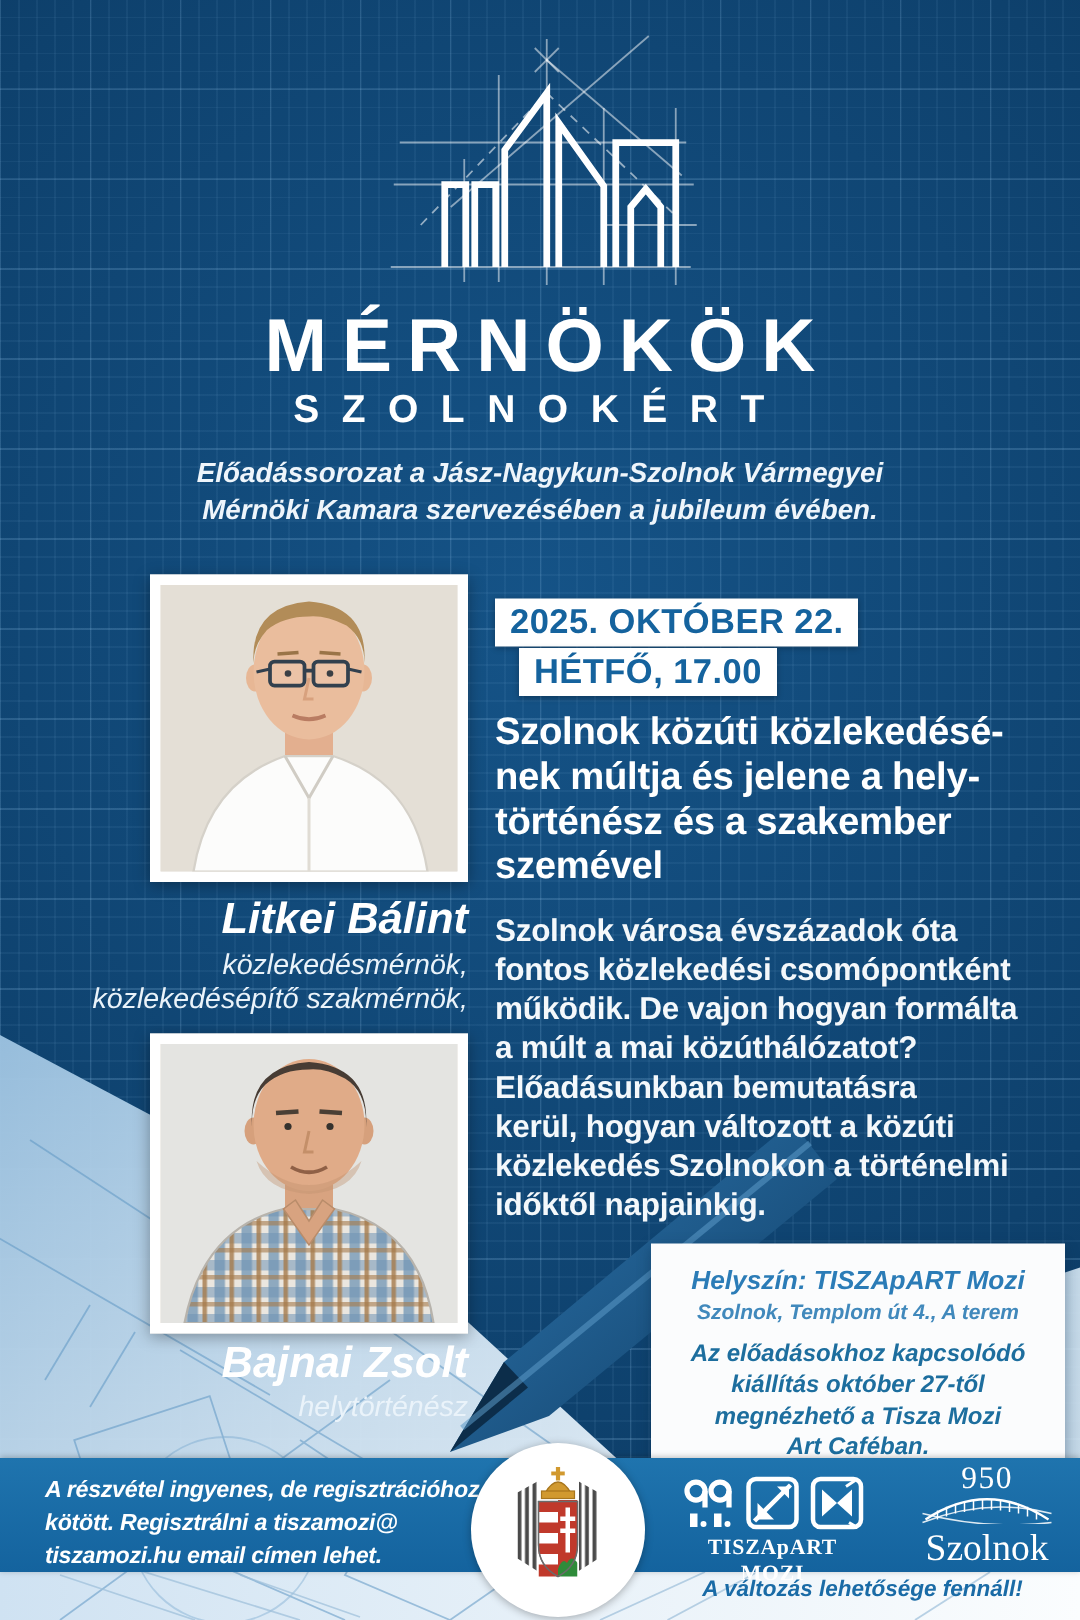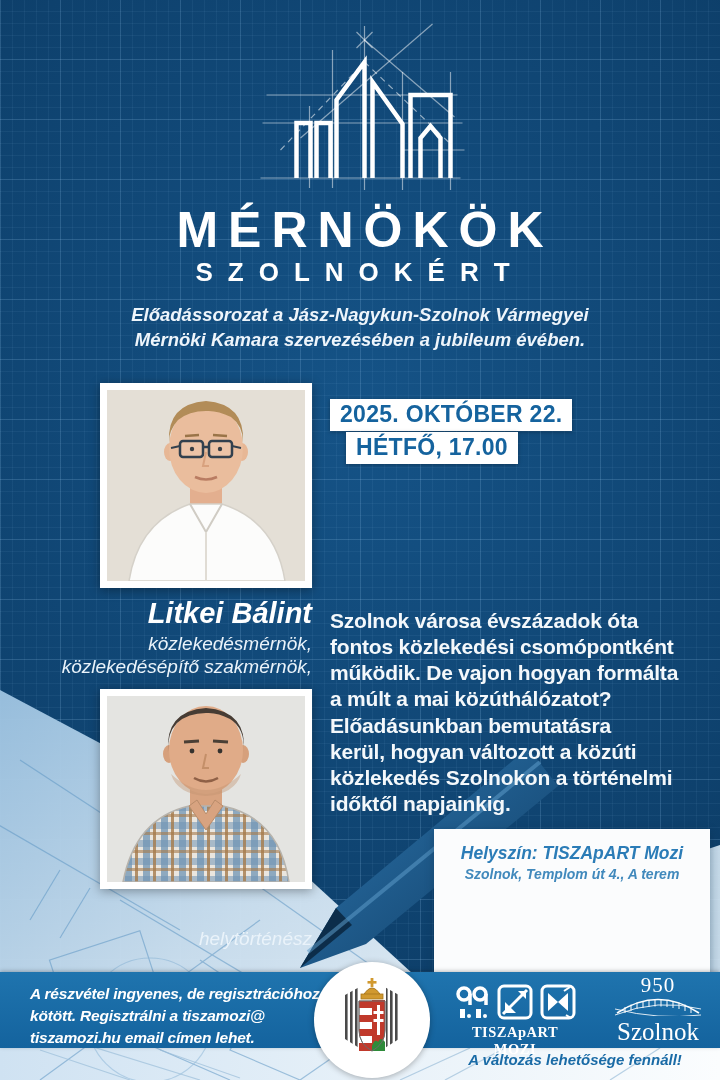--- a/index.html
+++ b/index.html
@@ -230,29 +230,32 @@
       <path d="M61,56 Q58,15 99,12 Q140,15 137,56 Q138,32 123,23 Q110,16 99,17 Q81,17 70,27 Q60,37 61,56 Z" fill="#473c34"></path>
       <path d="M64,78 Q99,110 134,78 Q128,98 99,100 Q70,98 64,78 Z" fill="#c1916f" opacity="0.4"></path>
       <circle cx="85" cy="55" r="2.4" fill="#35322e"></circle>
       <circle cx="113" cy="55" r="2.4" fill="#35322e"></circle>
       <line x1="77" y1="46" x2="92" y2="45" stroke="#4a3f35" stroke-width="3"></line>
       <line x1="106" y1="45" x2="121" y2="46" stroke="#4a3f35" stroke-width="3"></line>
       <path d="M99,58 L96,72 L102,72" fill="none" stroke="#c48f69" stroke-width="2"></path>
       <path d="M87,82 Q99,89 111,82" fill="none" stroke="#8f6046" stroke-width="2.5"></path>
     </svg>
   </div>
+  <div class="speaker-name name2">Bajnai Zsolt</div>
   <div class="speaker-roles roles2">helytörténész</div>
 
   <div class="badge badge1">2025. OKTÓBER 22.</div>
   <div class="badge badge2">HÉTFŐ, 17.00</div>
+  <div class="event-title">Szolnok közúti közlekedésé-<br>nek múltja és jelene a hely-<br>történész és a szakember<br>szemével</div>
   <div class="event-desc">Szolnok városa évszázadok óta<br>fontos közlekedési csomópontként<br>működik. De vajon hogyan formálta<br>a múlt a mai közúthálózatot?<br>Előadásunkban bemutatásra<br>kerül, hogyan változott a közúti<br>közlekedés Szolnokon a történelmi<br>időktől napjainkig.</div>
 
   <div class="info-box">
     <div class="venue1">Helyszín: TISZApART Mozi</div>
     <div class="venue2">Szolnok, Templom út 4., A terem</div>
+    <div class="exhibition">Az előadásokhoz kapcsolódó<br>kiállítás október 27-től<br>megnézhető a Tisza Mozi<br>Art Caféban.</div>
   </div>
 
   <div class="band">
     <div class="registration">A részvétel ingyenes, de regisztrációhoz<br>kötött. Regisztrálni a tiszamozi@<br>tiszamozi.hu email címen lehet.</div>
   </div>
 
   <div class="seal">
     <svg width="66" height="92" viewBox="0 0 66 92">
       <defs>
         <pattern id="vstripes" width="5" height="5" patternUnits="userSpaceOnUse">

